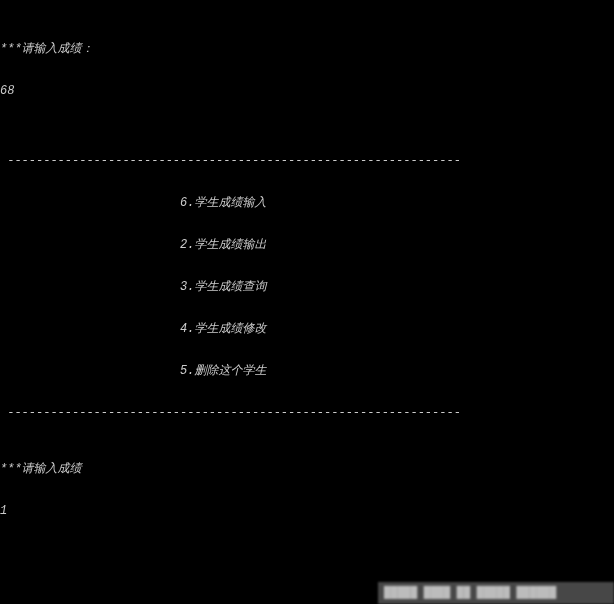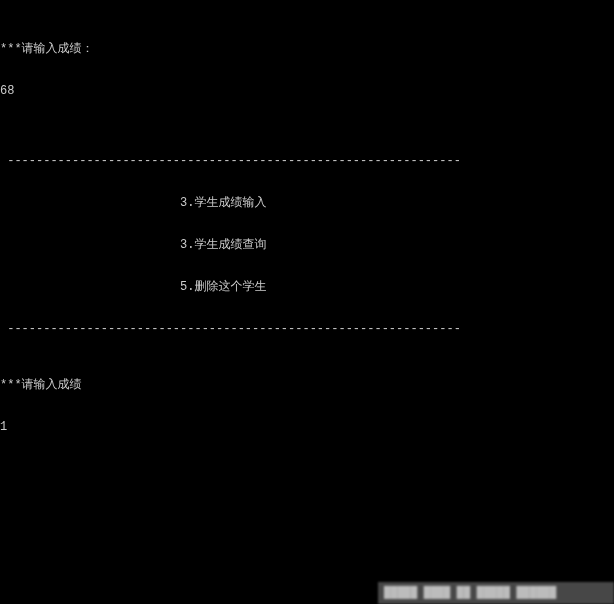--- a/index.html
+++ b/index.html
@@ -7,21 +7,21 @@
     width:614px;height:604px;
     background:#000;
     color:#ccc;
     font-family:"SimSun","NSimSun","Courier New",monospace;
     font-size:12px;
     line-height:14px;
     white-space:pre;
     overflow:hidden;
     position:relative;
   }
-  .line{display:block;padding:0;height:14px;}
+  .line{display:block;padding:0;height:14px;font-style:italic;}
   .dash-line{
     color:#ccc;
     letter-spacing:0;
   }
   .overlay{
     position:absolute;
     right:0;bottom:0;
     height:22px;width:230px;
     background:#545454;
     opacity:0.85;
@@ -37,22 +37,24 @@
 </head>
 <body>
 
 <div class="terminal">
   
   <span class="line">***请输入成绩：</span>
   <span class="line">68</span>
 
   
   <span class="line dash-line"> ---------------------------------------------------------------</span>
-  <span class="line">                         <span>3.学生成绩输入</span></span>
+  <span class="line">                         <span>6.学生成绩输入</span></span>
+  <span class="line">                         <span>2.学生成绩输出</span></span>
   <span class="line">                         <span>3.学生成绩查询</span></span>
+  <span class="line">                         <span>4.学生成绩修改</span></span>
   <span class="line">                         <span>5.删除这个学生</span></span>
   <span class="line dash-line"> ---------------------------------------------------------------</span>
 
   <span class="line">***请输入成绩</span>
   <span class="line">1</span>
   
   
   
   
   

